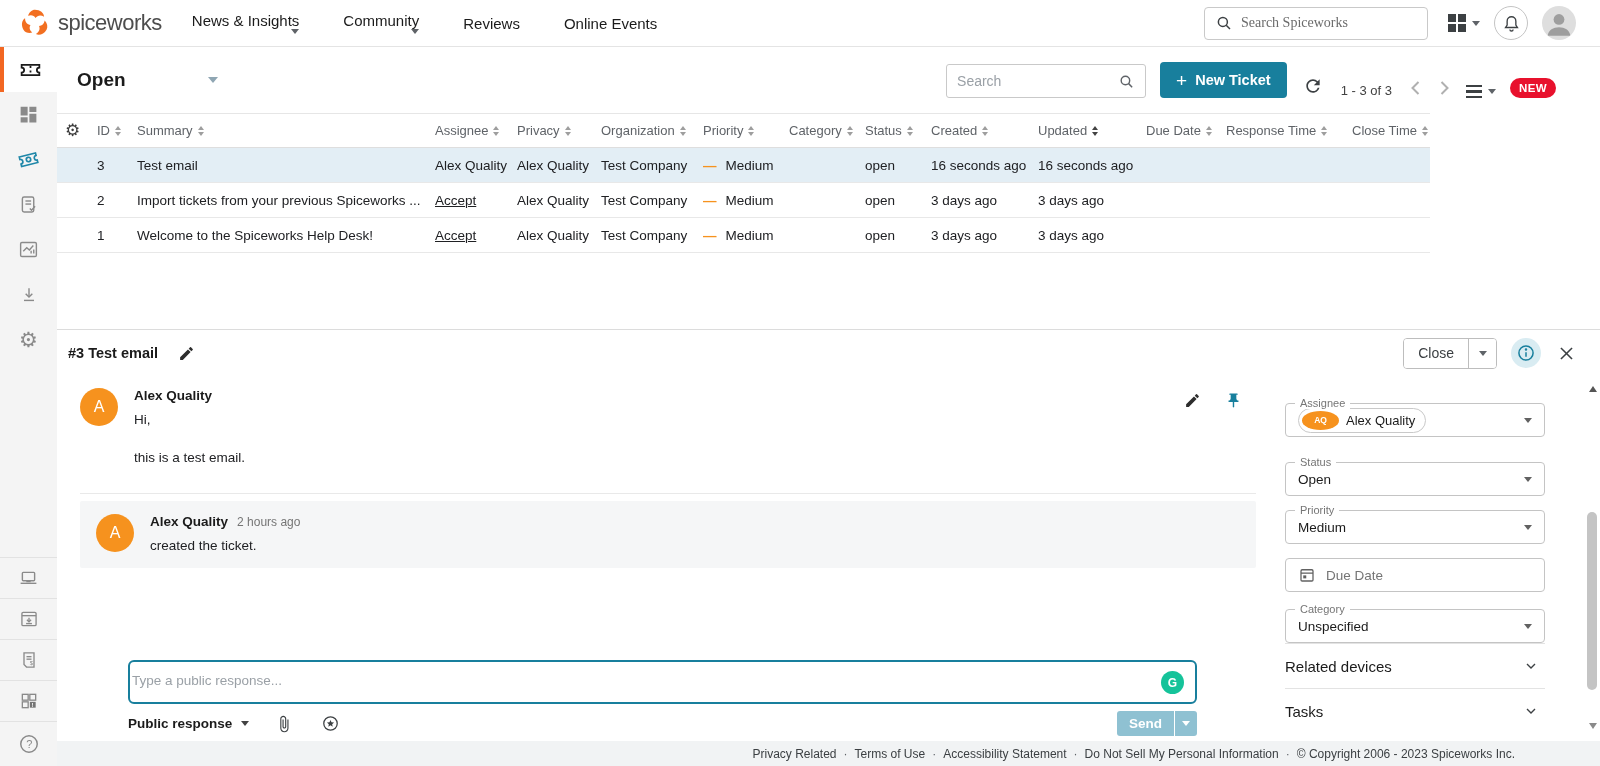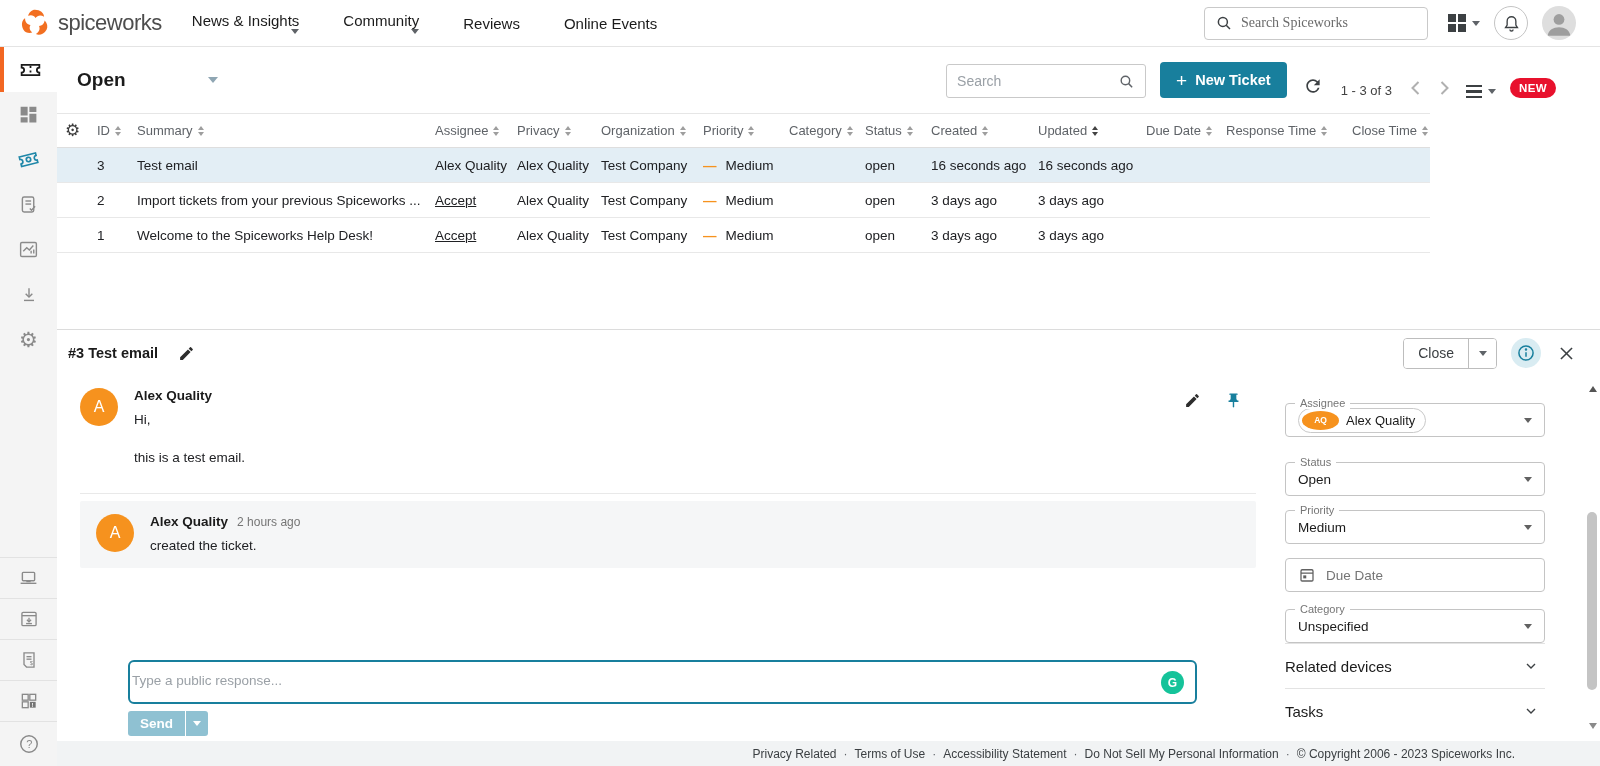--- a/index.html
+++ b/index.html
@@ -628,20 +628,37 @@
           </div>
         </div>
       </div>
 
       <div class="composer">
         <div class="reply-wrap">
           <textarea class="reply-input" placeholder="Type a public response..." style=""></textarea>
           <div class="grammarly">G</div>
         </div>
         <div class="composer-bar">
+          <div class="cb-left">
+            <div class="mode-select">
+              <span class="mode-label">Public response</span>
+              <i class="caret"></i>
+            </div>
+            <button class="icon-btn">
+              <svg width="18" height="18" viewBox="0 0 24 24" fill="#3c4043">
+                <path d="M16.5 6v11.5c0 2.21-1.79 4-4 4s-4-1.79-4-4V5c0-1.38 1.12-2.5 2.5-2.5s2.5 1.12 2.5 2.5v10.5c0 .55-.45 1-1 1s-1-.45-1-1V6H10v9.5c0 1.38 1.12 2.5 2.5 2.5s2.5-1.12 2.5-2.5V5c0-2.21-1.79-4-4-4S7 2.79 7 5v12.5c0 3.04 2.46 5.5 5.5 5.5s5.5-2.46 5.5-5.5V6h-1.5z"></path>
+              </svg>
+            </button>
+            <button class="icon-btn">
+              <svg width="19" height="19" viewBox="0 0 24 24">
+                <circle cx="12" cy="12" r="8.5" fill="none" stroke="#3c4043" stroke-width="1.6"></circle>
+                <path d="M12 7.6l1.3 2.9 3.2.3-2.4 2.1.7 3.1-2.8-1.7-2.8 1.7.7-3.1-2.4-2.1 3.2-.3z" fill="#3c4043"></path>
+              </svg>
+            </button>
+          </div>
           <div class="send-split">
             <button class="btn-send">Send</button>
             <button class="btn-send-caret">
               <i class="caret"></i>
             </button>
           </div>
         </div>
       </div>
 
       <aside class="props">

